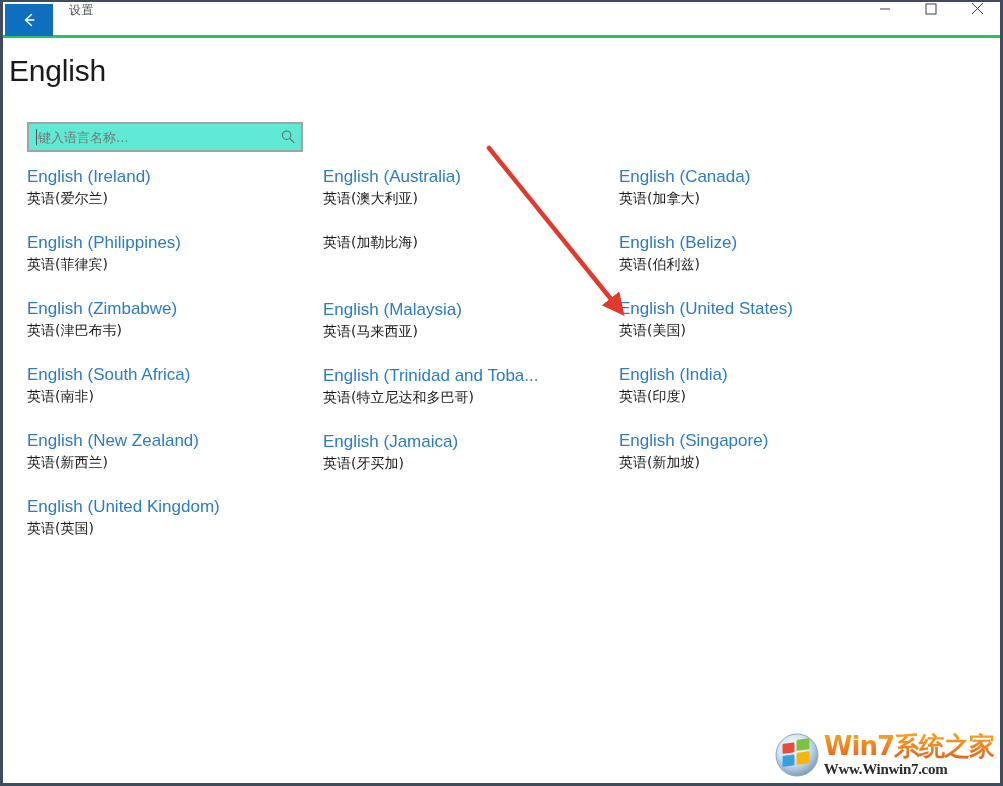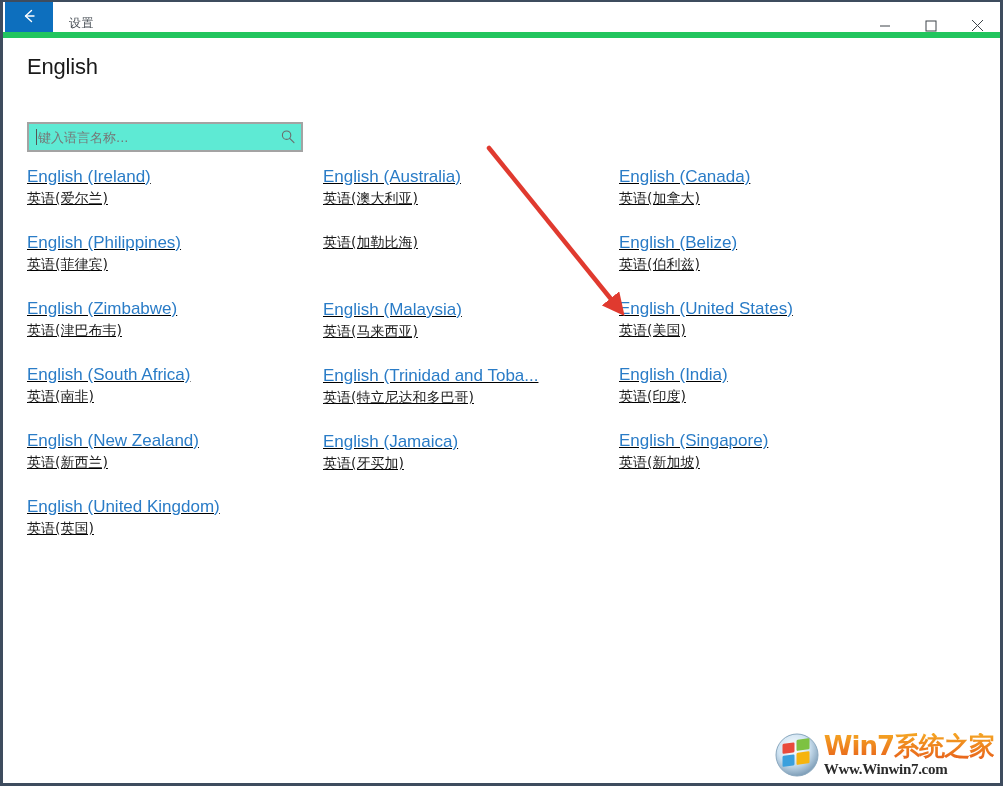--- a/index.html
+++ b/index.html
@@ -20,22 +20,22 @@
     border-top-width: 2px;
     overflow: hidden;
   }
 
   
   #titlebar {
     position: relative;
     height: 36px;
     background: #ffffff;
     display: flex;
-    align-items: flex-end;
-    border-bottom: 6px solid #22c55e;
+    align-items: flex-start;
+    border-bottom: 3px solid #22c55e;
   }
 
   #back-button {
     width: 48px;
     height: 32px;
     margin: 2px 0 0 2px;
     background: #0d6fbe;
     display: flex;
     align-items: center;
     justify-content: center;
@@ -73,23 +73,23 @@
   
   #content {
     position: relative;
     padding: 0;
     height: calc(100% - 36px);
     background: #ffffff;
   }
 
   #page-title {
     position: absolute;
-    left: 24px;
+    left: 6px;
     top: 18px;
-    font-size: 22px;
+    font-size: 30px;
     font-weight: 300;
     color: #1a1a1a;
     font-family: "Liberation Sans", sans-serif;
     letter-spacing: -0.2px;
     line-height: 1;
   }
 
   
   #search-wrap {
     position: absolute;
@@ -132,21 +132,20 @@
   }
 
   
   #lang-grid {
     position: absolute;
     left: 22px;
     top: 128px;
     width: 950px;
     display: flex;
     gap: 0;
-    text-decoration: underline;
   }
   .lang-col {
     width: 296px;
     flex: 0 0 auto;
   }
   .lang-item {
     height: 66px;
     cursor: pointer;
     padding: 0 2px;
   }

